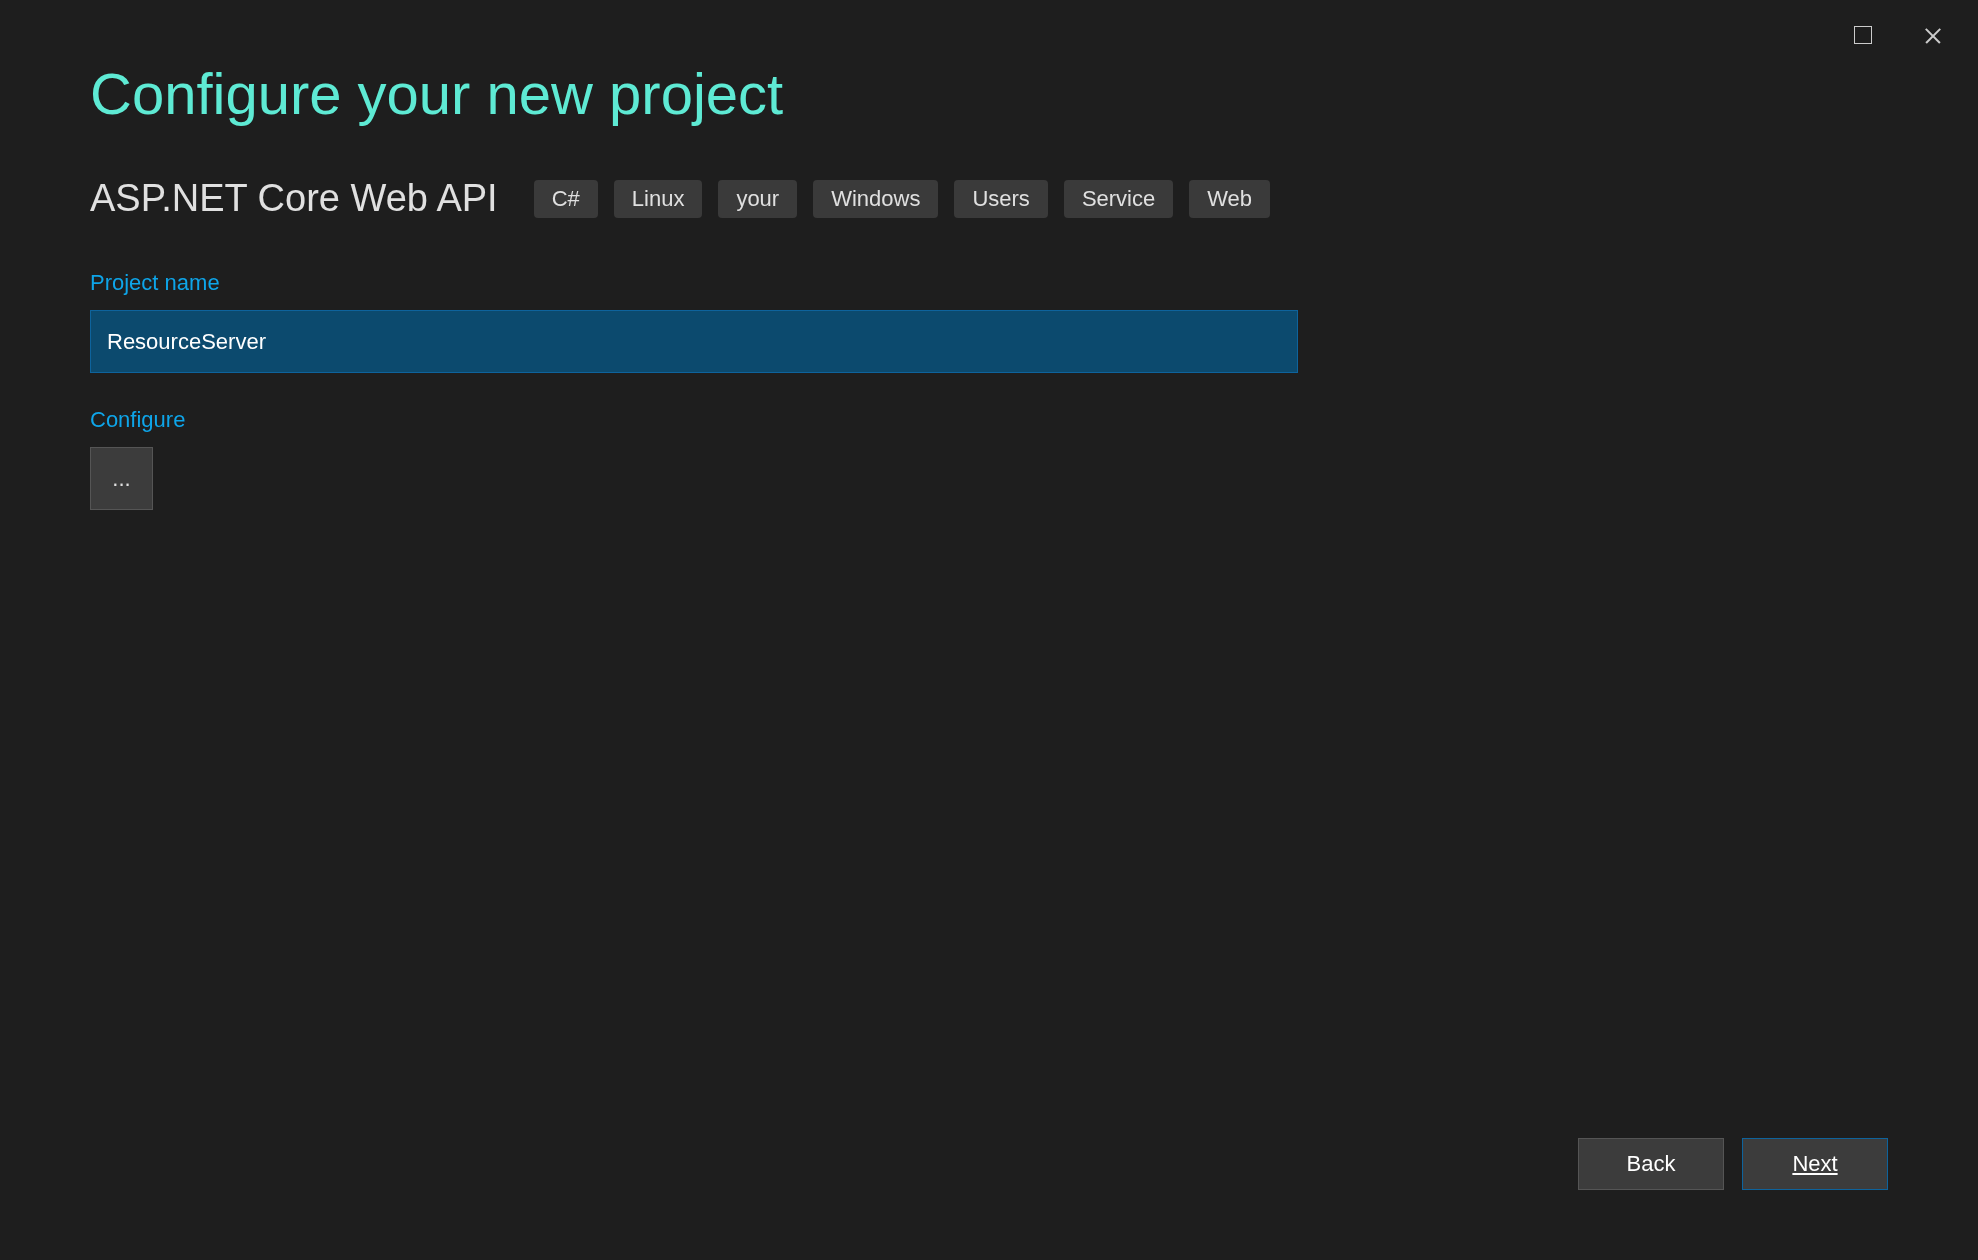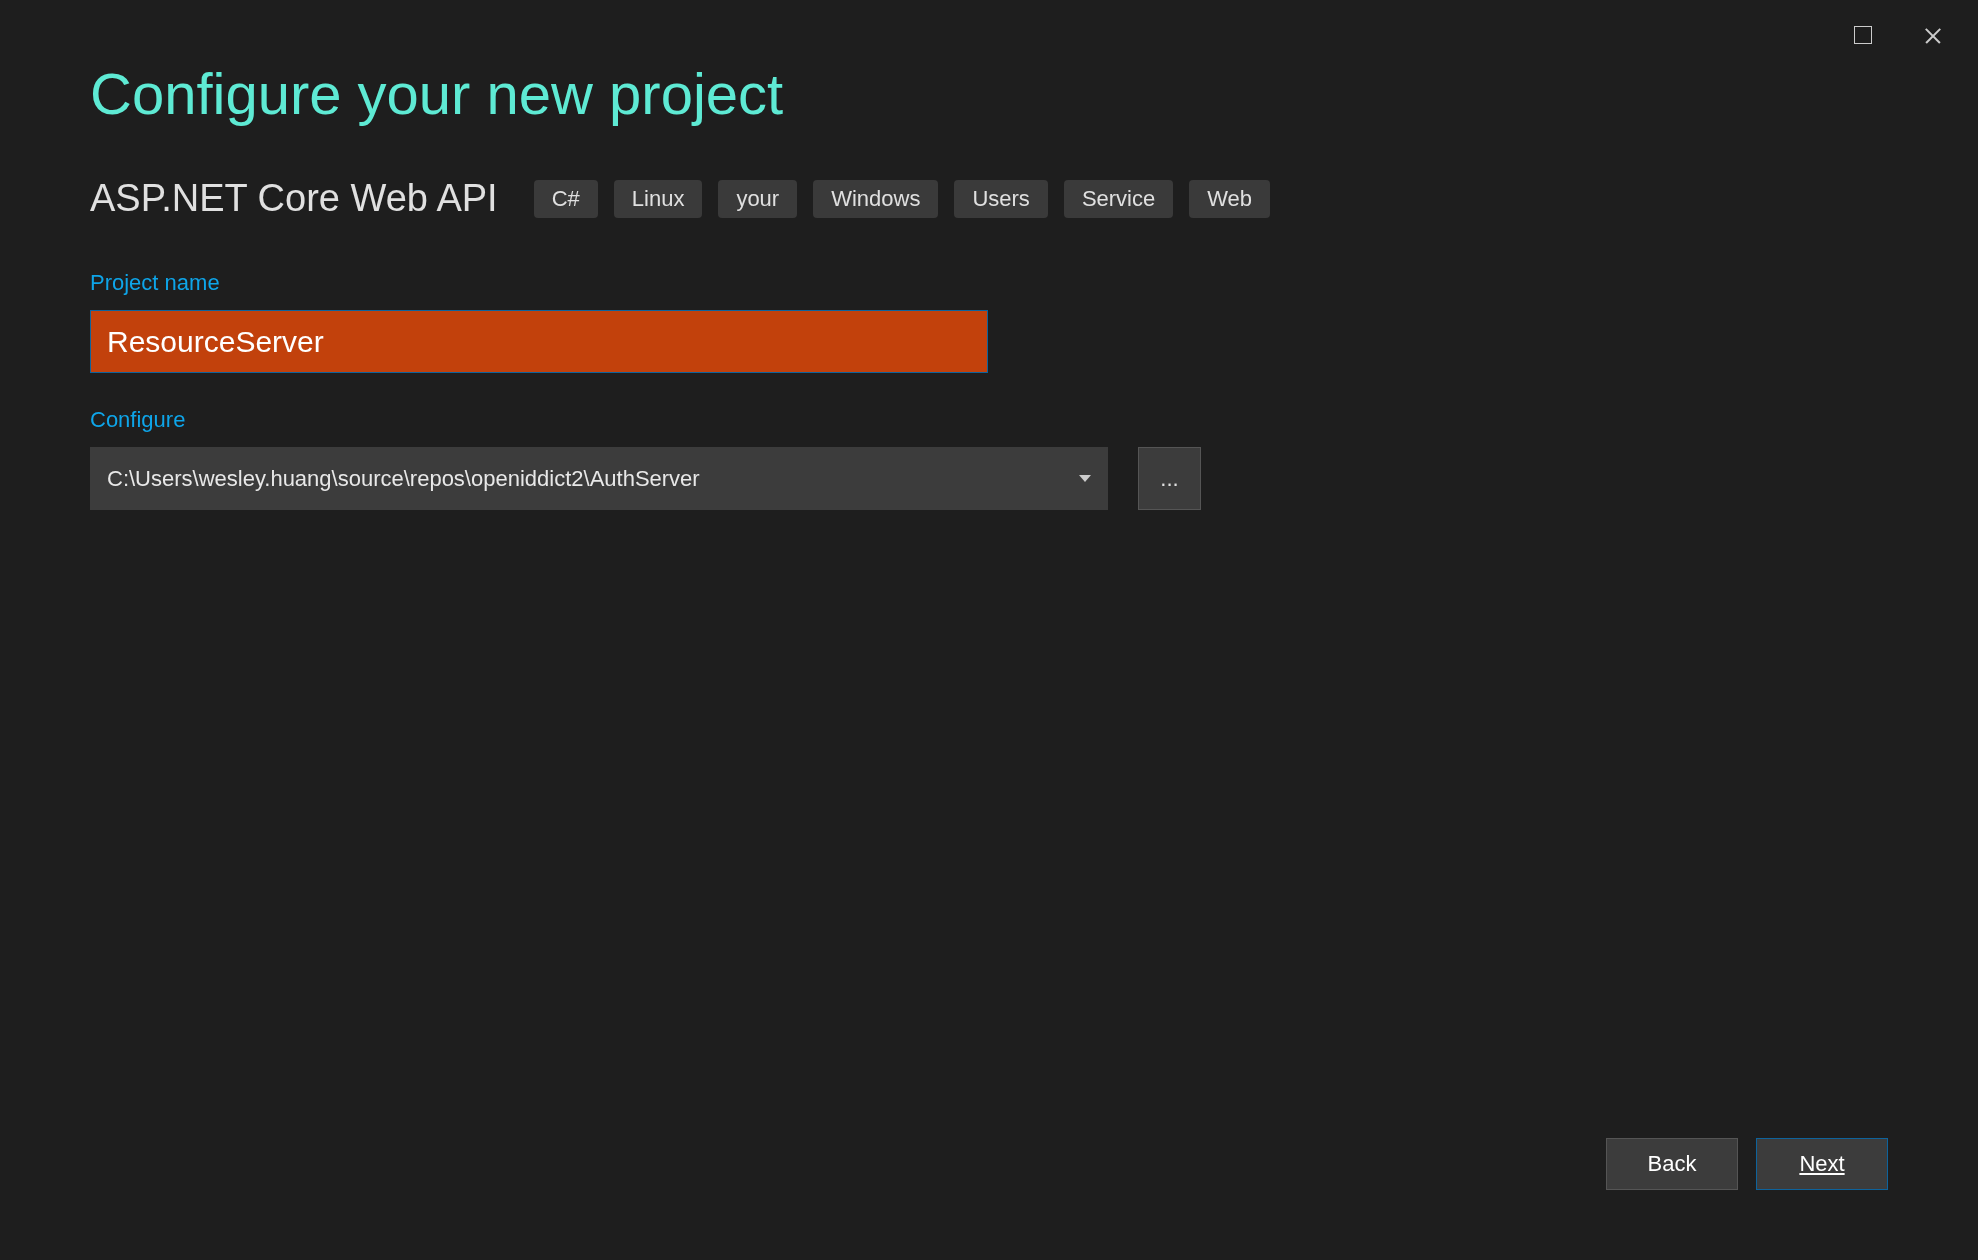--- a/index.html
+++ b/index.html
@@ -84,26 +84,26 @@
       font-size: 22px;
       font-weight: 400;
     }
     .field-label {
       font-size: 22px;
       color: #0ea5e9;
       margin-bottom: 14px;
       display: block;
     }
     .text-input {
-      width: 898px;
+      width: 1208px;
       height: 63px;
-      background-color: #c2410c;
+      background-color: #0c4a6e;
       border: 1.5px solid #0e639c;
       color: #ffffff;
-      font-size: 30px;
+      font-size: 22px;
       padding: 0 16px;
       outline: none;
       font-family: inherit;
       margin-bottom: 34px;
     }
     .location-row {
       display: flex;
       gap: 30px;
       align-items: stretch;
     }
@@ -140,21 +140,21 @@
       cursor: pointer;
     }
     .footer {
       position: absolute;
       bottom: 70px;
       right: 90px;
       display: flex;
       gap: 18px;
     }
     .nav-btn {
-      width: 132px;
+      width: 146px;
       height: 52px;
       background-color: #3c3c3c;
       border: 1px solid #555555;
       color: #ffffff;
       font-size: 22px;
       display: flex;
       align-items: center;
       justify-content: center;
       cursor: pointer;
     }
@@ -187,24 +187,20 @@
     <span class="tag">Users</span>
     <span class="tag">Service</span>
     <span class="tag">Web</span>
   </div>
 
   <label class="field-label">Project name</label>
   <input class="text-input" type="text" value="ResourceServer" style="">
 
   <label class="field-label">Configure</label>
   <div class="location-row">
-    <div class="combo">
-      <span>C:\Users\wesley.huang\source\repos\openiddict2\AuthServer</span>
-      <span class="dropdown-arrow"></span>
-    </div>
     <div class="browse-btn">...</div>
   </div>
 </div>
 
 <div class="footer">
   <div class="nav-btn">Back</div>
   <div class="nav-btn primary">Next</div>
 </div>
 
 </body></html>

